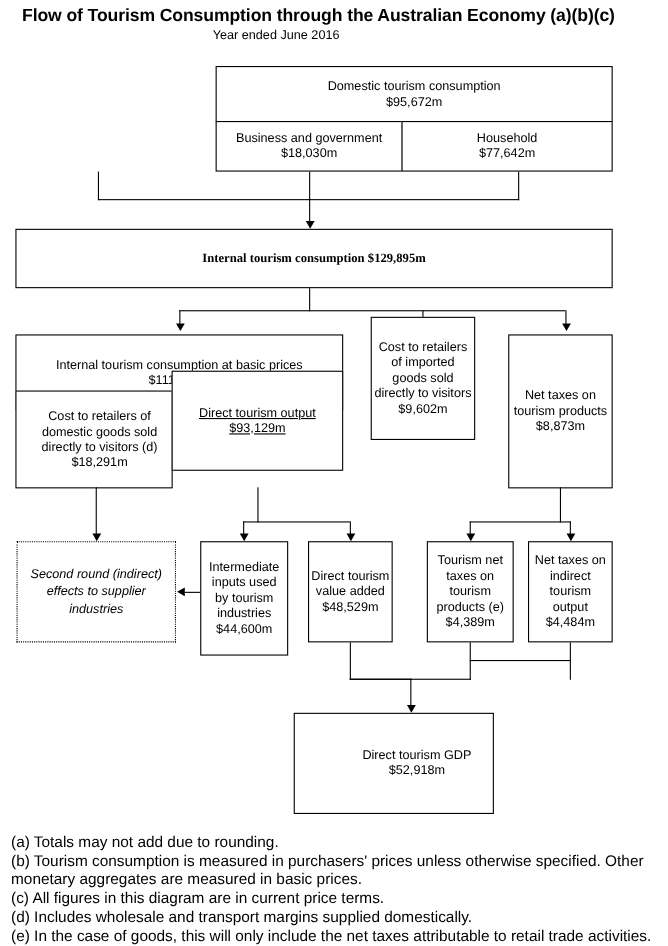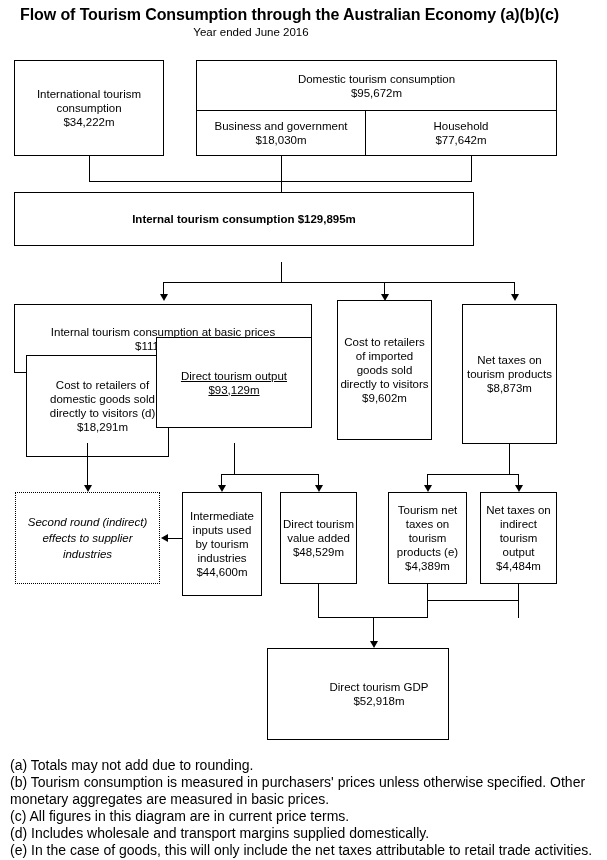--- a/index.html
+++ b/index.html
@@ -96,25 +96,20 @@
   .notes div { white-space: normal; }
 </style>
 </head>
 <body>
 
 <div id="page">
 
   <div class="title">Flow of Tourism Consumption through the Australian Economy (a)(b)(c)</div>
   <div class="subtitle">Year ended June 2016</div>
 
-  <div class="box" style="left:14px; top:60px; width:150px; height:96px;">
-    <span class="ln">International tourism</span>
-    <span class="ln">consumption</span>
-    <span class="ln">$34,222m</span>
-  </div>
 
   <div class="box" style="left:196px; top:60px; width:361px; height:51px;">
     <span class="ln">Domestic tourism consumption</span>
     <span class="ln">$95,672m</span>
   </div>
 
   <div class="box" style="left:196px; top:110px; width:170px; height:46px;">
     <span class="ln">Business and government</span>
     <span class="ln">$18,030m</span>
   </div>
@@ -124,49 +119,49 @@
     <span class="ln">$77,642m</span>
   </div>
 
   <div class="vline" style="left:89px; top:156px; height:26px;"></div>
   <div class="vline" style="left:281px; top:156px; height:26px;"></div>
   <div class="vline" style="left:471px; top:156px; height:26px;"></div>
   <div class="hline" style="left:89px; top:181px; width:383px;"></div>
   <div class="vline" style="left:281px; top:181px; height:24px;"></div>
   <div class="arrow-d" style="left:278px; top:201px;"></div>
 
-  <div class="box bold" style="left:14px; top:192px; width:460px; height:54px;">
+  <div class="box bold" style="left:14px; top:208px; width:543px; height:54px;font-family:Liberation Serif, serif;">
     <span class="ln">Internal tourism consumption $129,895m</span>
   </div>
 
   <div class="vline" style="left:281px; top:262px; height:21px;"></div>
   <div class="hline" style="left:163px; top:282px; width:351px;"></div>
   <div class="vline" style="left:163px; top:282px; height:14px;"></div>
   <div class="arrow-d" style="left:160px; top:294px;"></div>
   <div class="vline" style="left:384px; top:282px; height:14px;"></div>
   <div class="arrow-d" style="left:381px; top:294px;"></div>
   <div class="vline" style="left:514px; top:282px; height:14px;"></div>
   <div class="arrow-d" style="left:511px; top:294px;"></div>
 
   <div class="box" style="left:14px; top:304px; width:298px; height:69px;">
     <span class="ln">Internal tourism consumption at basic prices</span>
     <span class="ln">$111,420m</span>
   </div>
 
-  <div class="box wrap" style="left:26px; top:355px; width:143px; height:102px;padding-left:12px;">
+  <div class="box wrap" style="left:14px; top:355px; width:143px; height:89px;padding-left:12px;">
     <span class="ln">Cost to retailers of domestic goods sold directly to visitors (d)</span>
     <span class="ln">$18,291m</span>
   </div>
 
   <div class="box wrap" style="left:156px; top:337px; width:156px; height:91px;text-decoration:underline;">
     <span class="ln">Direct tourism output</span>
     <span class="ln">$93,129m</span>
   </div>
 
-  <div class="box wrap" style="left:337px; top:300px; width:95px; height:140px;">
+  <div class="box wrap" style="left:337px; top:288px; width:95px; height:112px;">
     <span class="ln">Cost to retailers of imported goods sold directly to visitors</span>
     <span class="ln">$9,602m</span>
   </div>
 
   <div class="box wrap" style="left:462px; top:304px; width:95px; height:140px;">
     <span class="ln">Net taxes on tourism products</span>
     <span class="ln">$8,873m</span>
   </div>
 
   <div class="vline" style="left:87px; top:443px; height:44px;"></div>

